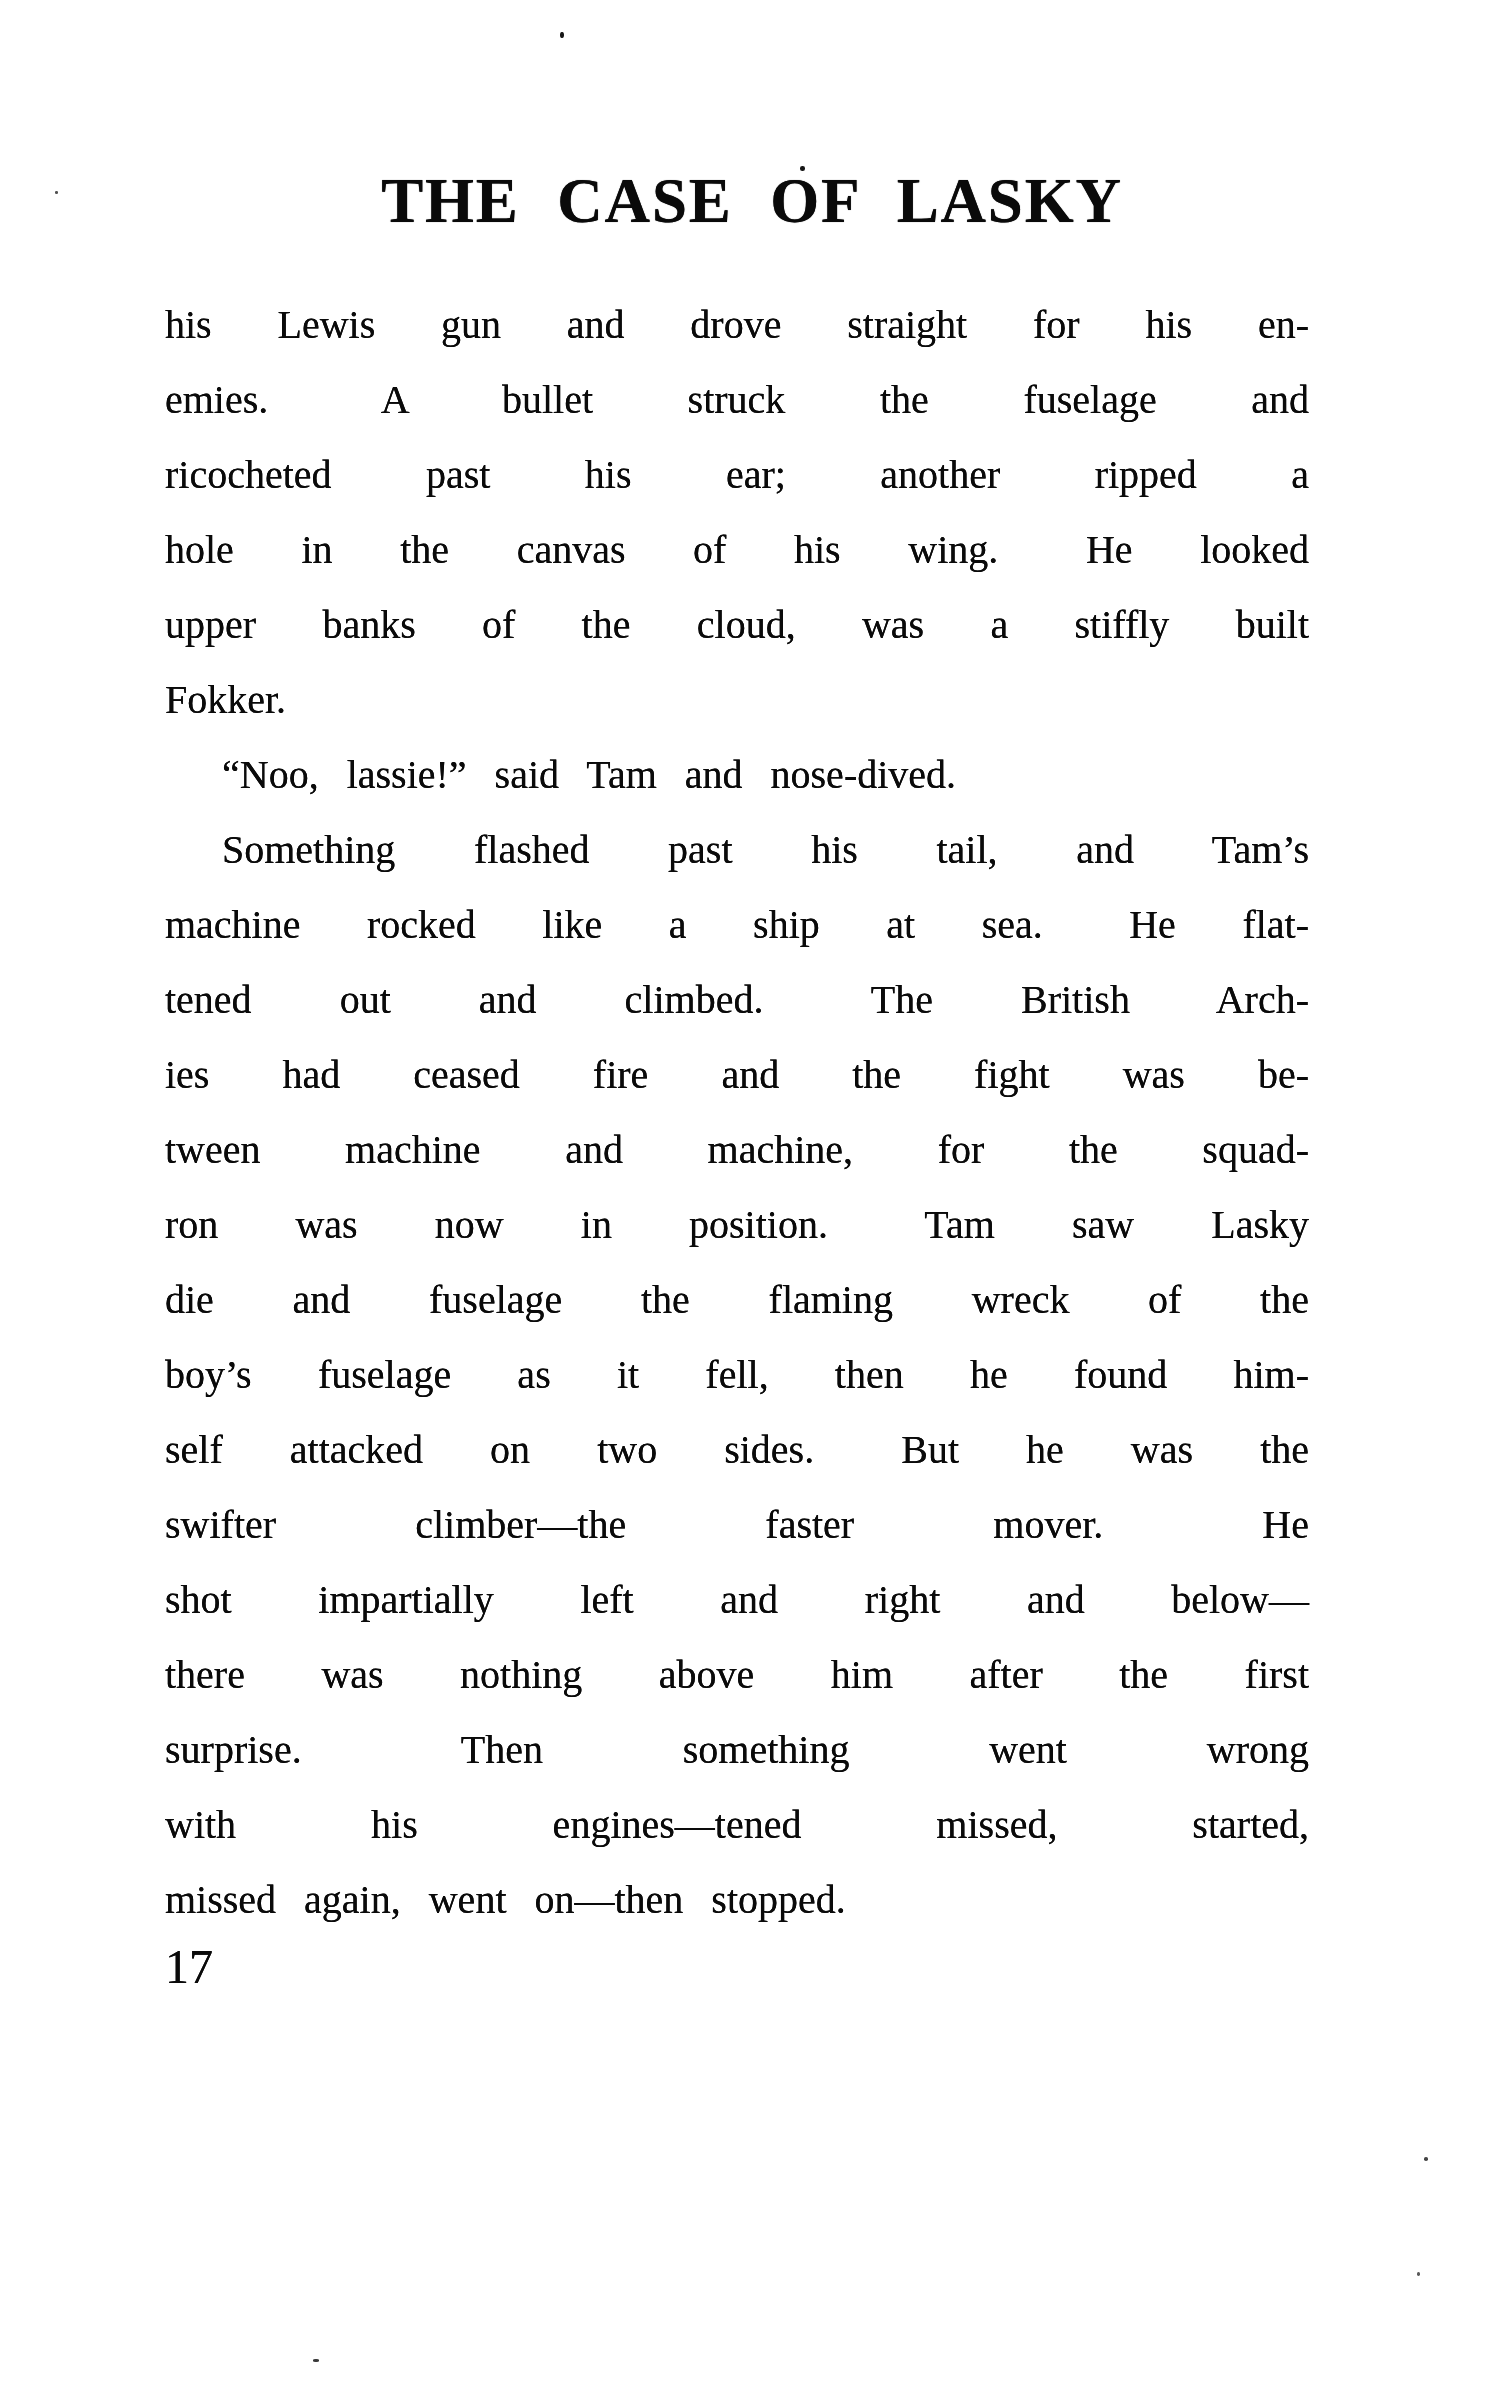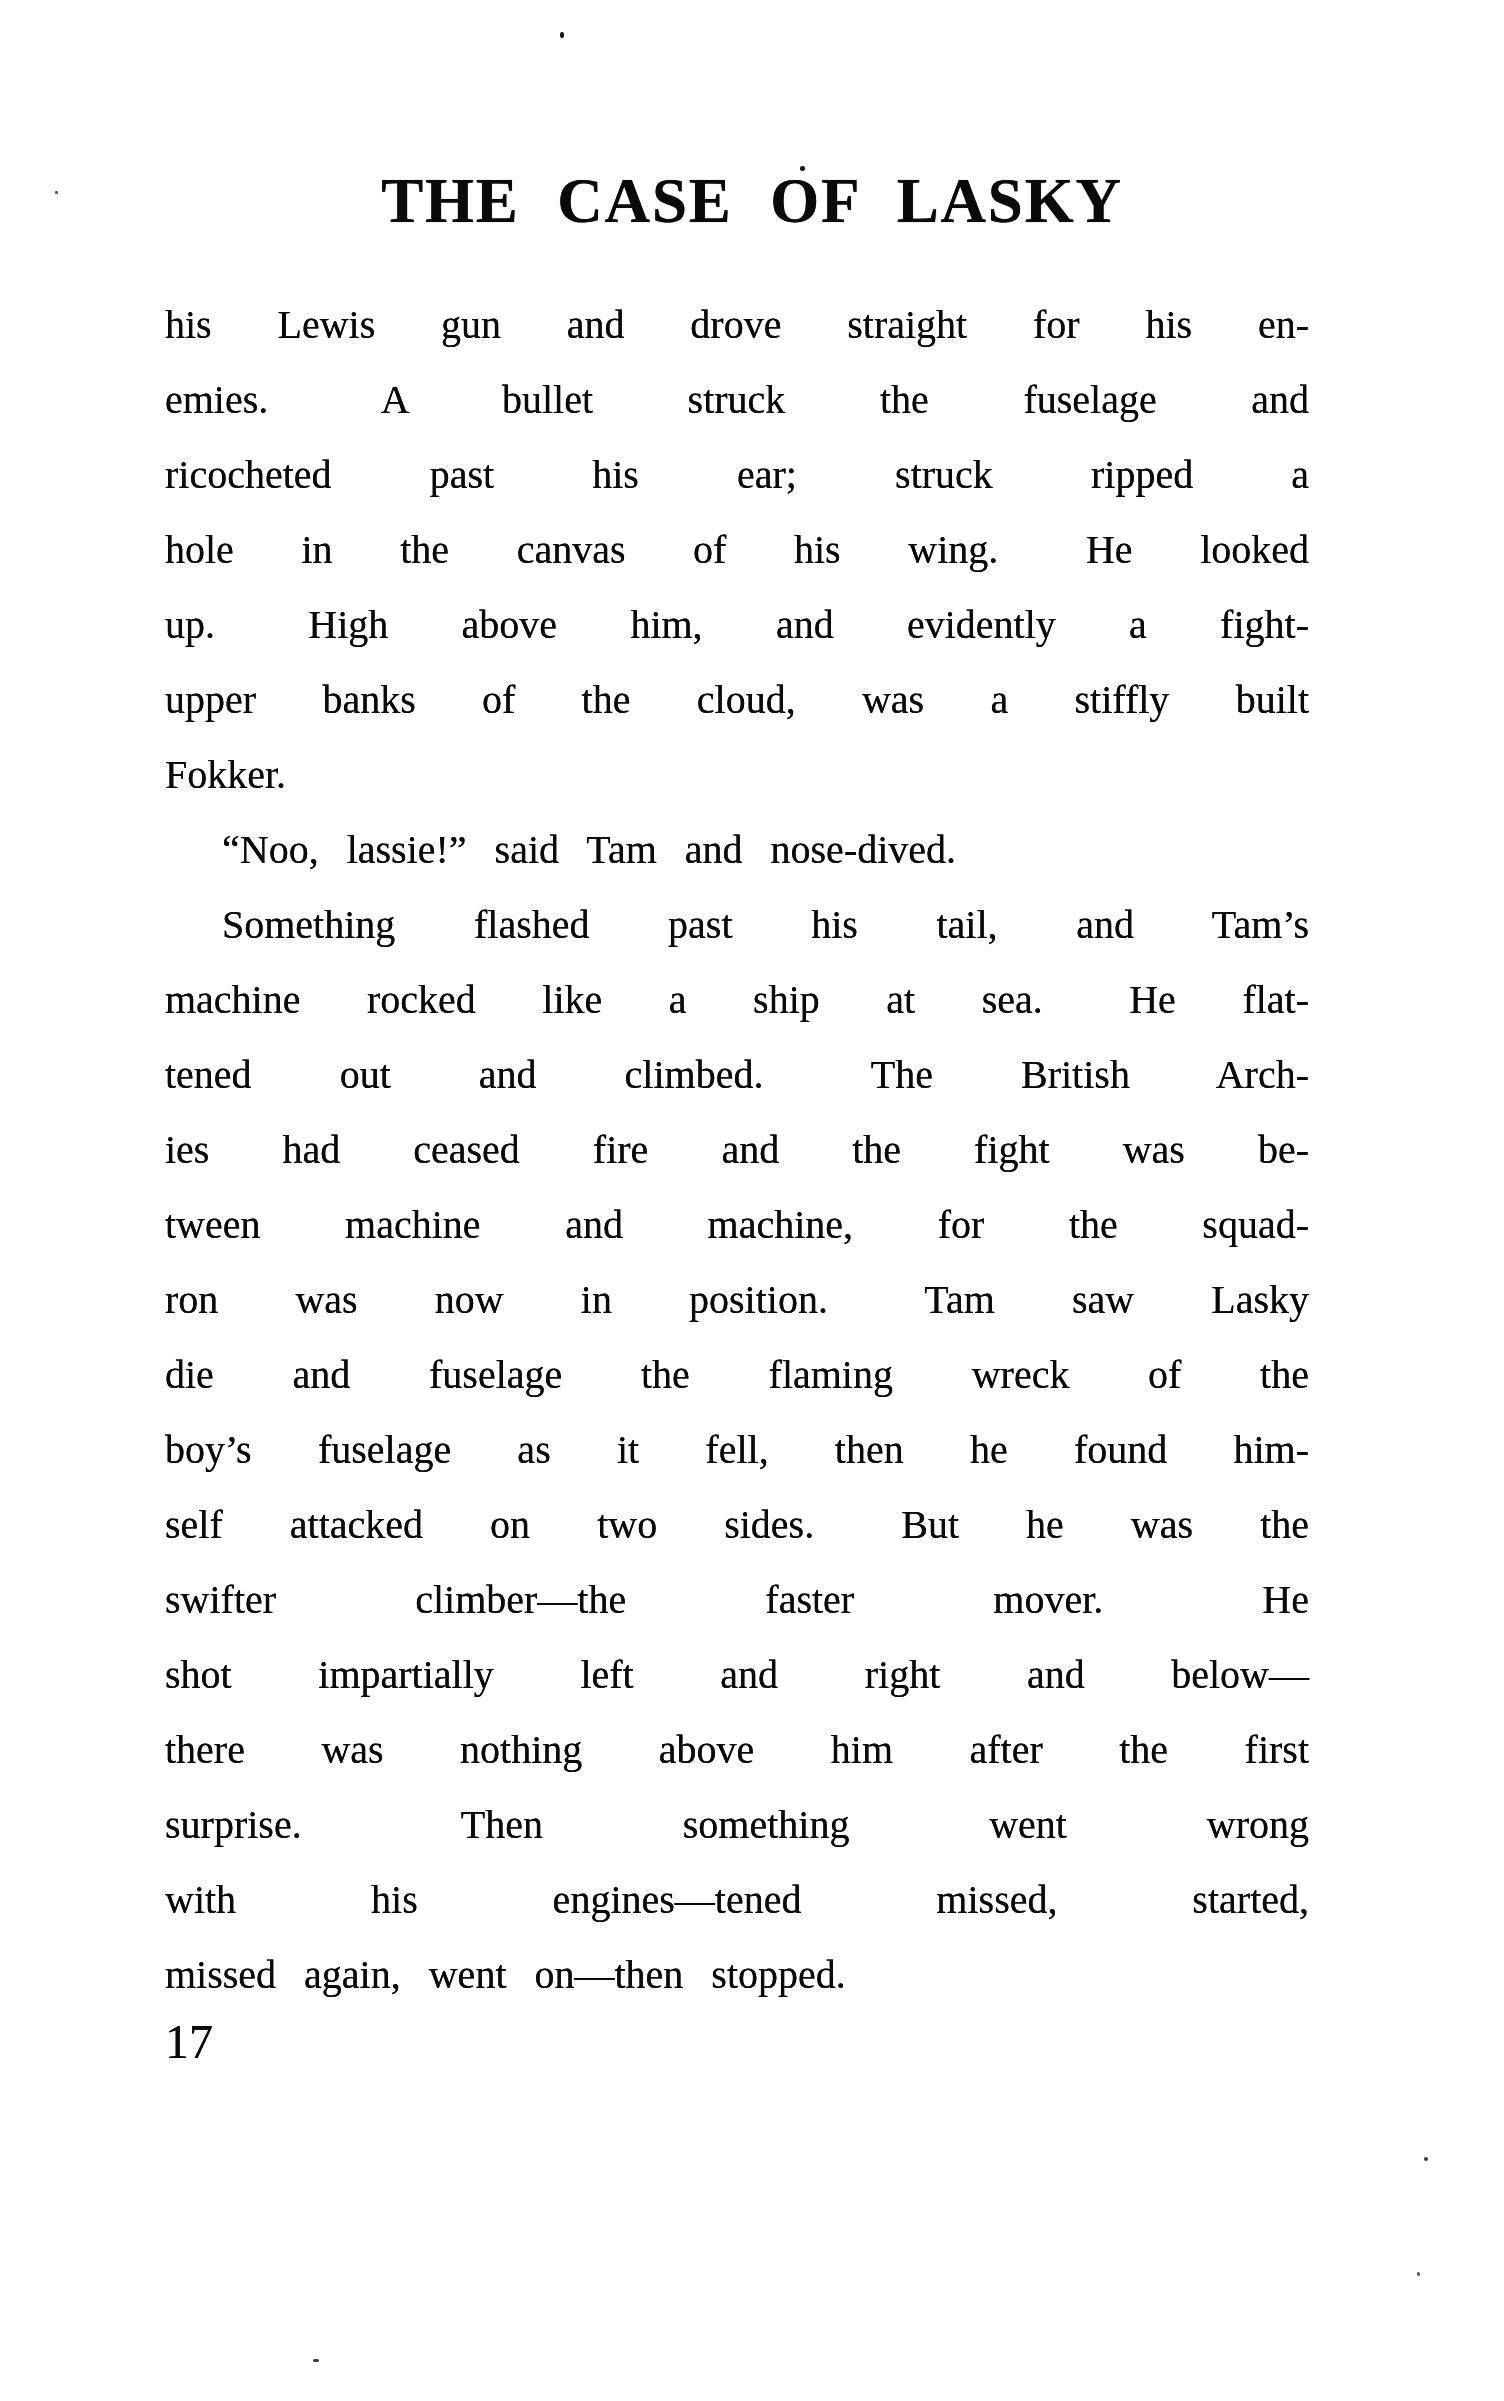--- a/index.html
+++ b/index.html
@@ -57,23 +57,22 @@
 
 <div class="page">
 
   <h1 class="title">THE CASE OF LASKY</h1>
 
   <div class="text-block">
 
     <div>
       <div class="line j">his Lewis gun and drove straight for his en-</div>
       <div class="line j">emies.  A bullet struck the fuselage and</div>
-      <div class="line j">ricocheted past his ear; struck ripped a</div>
+      <div class="line j">ricocheted past his ear; another ripped a</div>
       <div class="line j">hole in the canvas of his wing.  He looked</div>
-      <div class="line j">up.  High above him, and evidently a fight-</div>
       <div class="line j">upper banks of the cloud, was a stiffly built</div>
       <div class="line end">Fokker.</div>
     </div>
 
     <div>
       <div class="line ind end wide">“Noo, lassie!” said Tam and nose-dived.</div>
     </div>
 
     <div>
       <div class="line ind j">Something flashed past his tail, and Tam’s</div>

